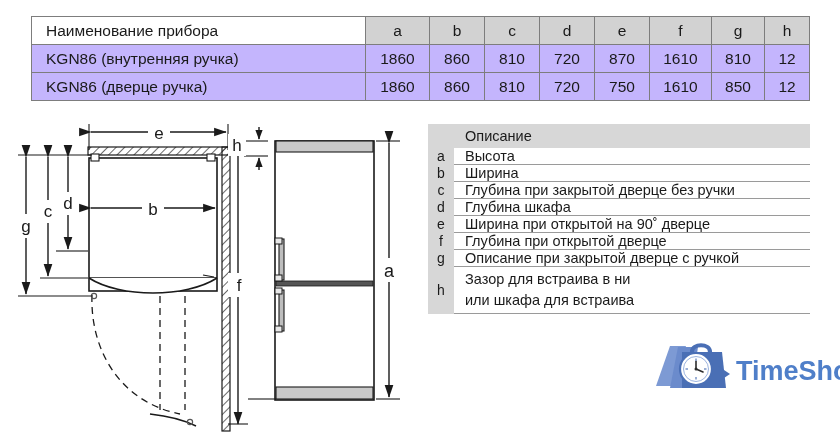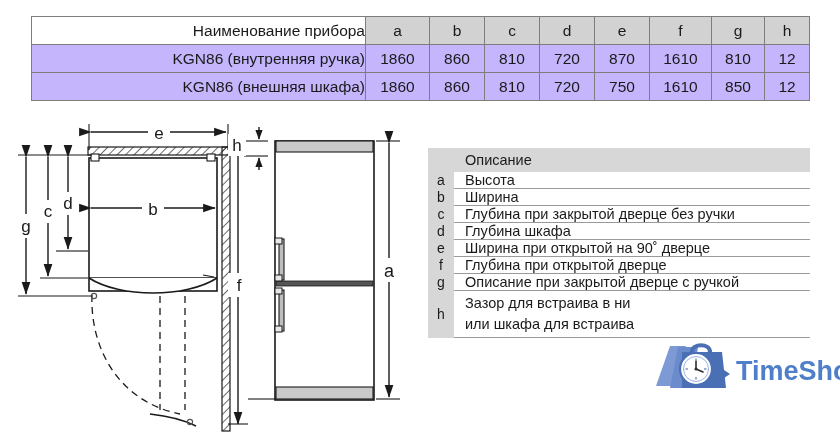--- a/index.html
+++ b/index.html
@@ -29,37 +29,37 @@
     border: 1px solid #7d7d7d;
     height: 27px;
     font-size: 15.5px;
     text-align: center;
     vertical-align: middle;
     padding: 0;
     background: #c4b5fd;
     white-space: nowrap;
   }
   .spec-table td.name-cell {
-    text-align: right;
+    text-align: left;
     padding-left: 14px;
     font-size: 15.5px;
   }
   .spec-table td.hdr {
     background: #d2d2d2;
   }
   .spec-table td.blank {
     background: #ffffff;
     border-left: 1px solid #7d7d7d;
   }
 
   
   .legend {
     position: absolute;
     left: 428px;
-    top: 148px;
+    top: 124px;
     width: 382px;
     border-collapse: collapse;
     table-layout: fixed;
   }
   .legend td {
     padding: 0;
     vertical-align: middle;
     font-size: 14.5px;
     border-bottom: 1px solid #9a9a9a;
   }
@@ -144,21 +144,21 @@
       <td>1860</td>
       <td>860</td>
       <td>810</td>
       <td>720</td>
       <td>870</td>
       <td>1610</td>
       <td>810</td>
       <td>12</td>
     </tr>
     <tr>
-      <td class="name-cell">KGN86 (внешняя шкафа)</td>
+      <td class="name-cell">KGN86 (дверце ручка)</td>
       <td>1860</td>
       <td>860</td>
       <td>810</td>
       <td>720</td>
       <td>750</td>
       <td>1610</td>
       <td>850</td>
       <td>12</td>
     </tr>
   </tbody>

